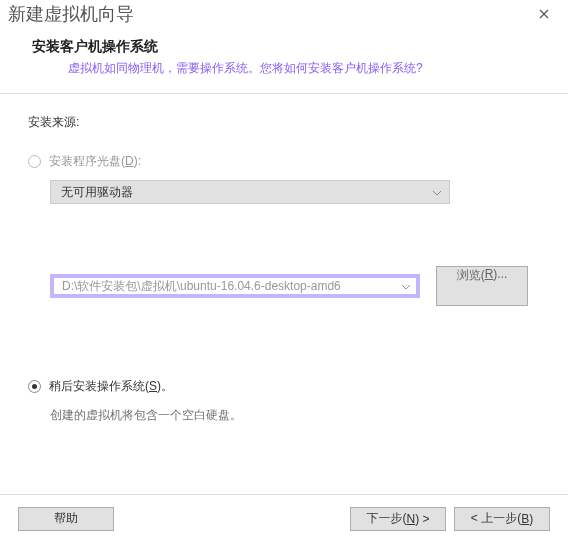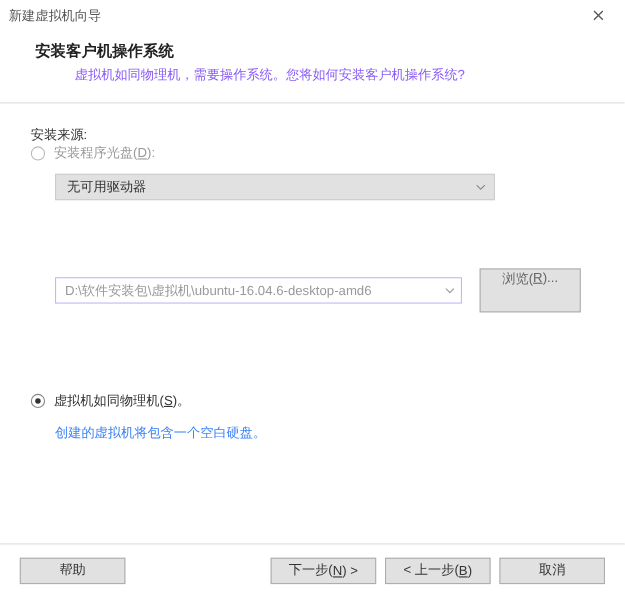--- a/index.html
+++ b/index.html
@@ -13,21 +13,21 @@
     overflow: hidden;
   }
   .titlebar {
     height: 28px;
     display: flex;
     align-items: center;
     justify-content: space-between;
     padding: 0 4px 0 8px;
     background: #fff;
     color: #555;
-    font-size: 12px;
+    font-size: 18px;
   }
   .titlebar .close {
     width: 40px;
     height: 24px;
     display: flex;
     align-items: center;
     justify-content: center;
     font-size: 14px;
     color: #555;
     cursor: pointer;
@@ -50,20 +50,21 @@
     height: 1px;
     background: #ddd;
     margin: 0;
   }
   .content {
     padding: 20px 28px 20px 28px;
   }
   .section-label {
     font-size: 12px;
     color: #333;
+    margin-bottom: 22px;
   }
   .option {
     margin-bottom: 8px;
   }
   .radio-row {
     display: flex;
     align-items: center;
     margin-bottom: 10px;
   }
   .radio {
@@ -111,21 +112,21 @@
   }
   .iso-row {
     display: flex;
     align-items: center;
     gap: 16px;
     margin-left: 22px;
   }
   .iso-input {
     height: 24px;
     width: 370px;
-    border: 1px solid #c4b5fd;
+    border: 4px solid #c4b5fd;
     background: #fff;
     display: flex;
     align-items: center;
     justify-content: space-between;
     padding: 0 6px 0 8px;
     color: #999;
     font-size: 12px;
   }
   .browse-btn {
     height: 40px;
@@ -135,21 +136,21 @@
     color: #666;
     font-size: 12px;
     display: flex;
     align-items: flex-start;
     justify-content: center;
     cursor: pointer;
   }
   .later-desc {
     margin-left: 22px;
     margin-top: 12px;
-    color: #3b82f6;
+    color: #737373;
     font-size: 12px;
   }
   .gap-large { height: 54px; }
   .gap-xlarge { height: 64px; }
   .footer {
     height: 48px;
     border-top: 1px solid #ddd;
     display: flex;
     align-items: center;
     padding: 0 18px;
@@ -228,21 +229,21 @@
       </div>
     </div>
   </div>
 
   <div class="gap-xlarge"></div>
 
   <div class="option">
     <div class="radio-row">
       <div class="radio selected"></div>
       <div class="radio-label">
-        <span>虚拟机如同物理机(</span><span class="underline">S</span><span>)。</span>
+        <span>稍后安装操作系统(</span><span class="underline">S</span><span>)。</span>
       </div>
     </div>
     <div class="later-desc">创建的虚拟机将包含一个空白硬盘。</div>
   </div>
 
 </div>
 
 <div style="position:absolute; bottom:0; left:0; right:0;">
 <div class="footer">
   <div class="btn">帮助</div>
@@ -250,15 +251,14 @@
   <div class="btn">
     <span>下一步(</span>
         <span class="underline">N</span>
         <span>) &gt;</span>
   </div>
   <div class="btn">
     <span>&lt; 上一步(</span>
         <span class="underline">B</span>
         <span>)</span>
   </div>
-  <div class="btn">取消</div>
 </div>
 </div>
 
 </body></html>

